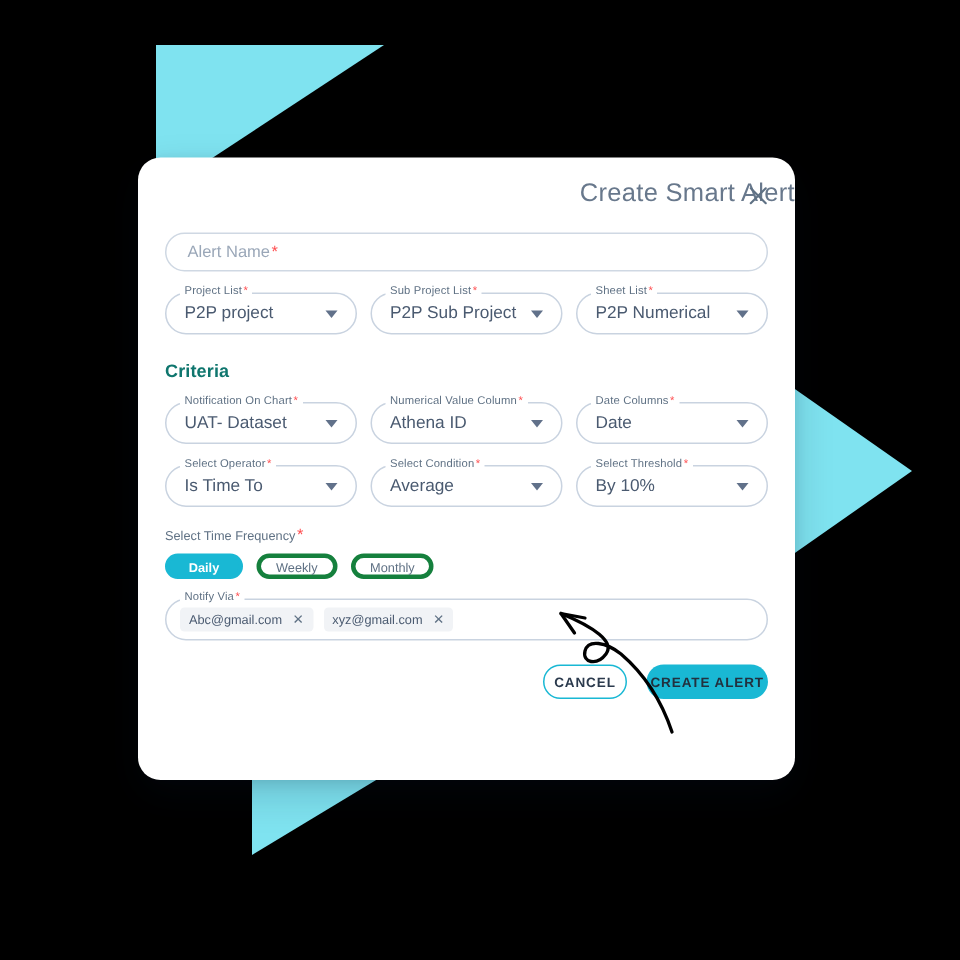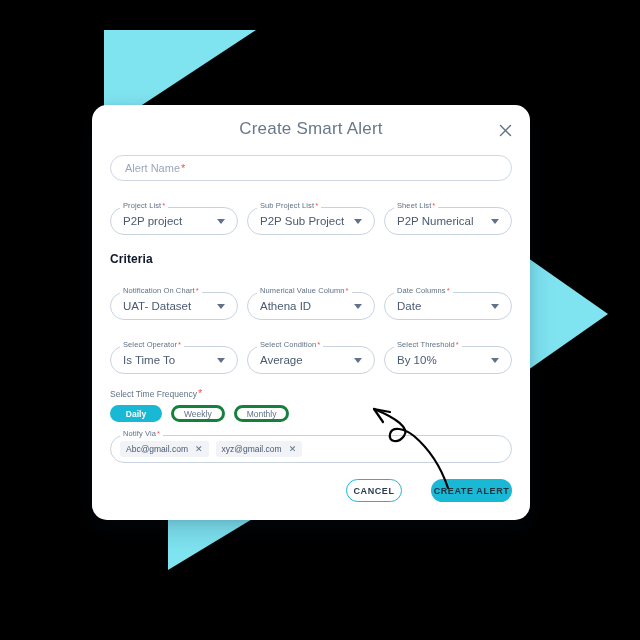--- a/index.html
+++ b/index.html
@@ -32,21 +32,21 @@
   
   #card{
     position:absolute;left:92px;top:105px;width:438px;height:415px;
     background:#ffffff;border-radius:15px;
     box-shadow:0 10px 26px rgba(10,25,50,.18), 0 2px 8px rgba(10,25,50,.10);
     box-sizing:border-box;padding:0;
   }
 
   #card-title{
     position:absolute;left:0;right:0;top:14px;
-    text-align:center;font-size:17px;color:#68788c;
+    text-align:right;font-size:17px;color:#68788c;
     letter-spacing:.2px;
   }
   #close-btn{
     position:absolute;right:16px;top:16px;width:18px;height:18px;
     cursor:pointer;color:#5f7184;
     display:flex;align-items:center;justify-content:center;
     font-size:16px;line-height:1;
   }
 
   .body{position:absolute;left:18px;right:18px;top:50px;}
@@ -54,21 +54,21 @@
   
   .plain-input{
     height:26px;border:1px solid #cfd8e3;border-radius:13px;
     display:flex;align-items:center;padding:0 14px;
     font-size:11px;color:#9aa7b8;background:#fff;
     box-sizing:border-box;
   }
   .req{color:#ff4d4f;font-size:11px;margin-left:1px;}
 
   
-  .row{display:flex;gap:9px;margin-top:26px;}
+  .row{display:flex;gap:9px;margin-top:14px;}
   .field{flex:1;position:relative;}
   .ofield{
     position:relative;height:28px;border:1px solid #c9d3e0;
     border-radius:14px;box-sizing:border-box;
     display:flex;align-items:center;padding:0 12px;background:#fff;
   }
   .ofield .val{
     font-size:11.5px;color:#4a5a70;white-space:nowrap;
     overflow:hidden;text-overflow:ellipsis;flex:1;
   }
@@ -79,21 +79,21 @@
   }
   .notch .req{font-size:7.5px;}
   .caret{
     width:0;height:0;border-left:4.5px solid transparent;
     border-right:4.5px solid transparent;border-top:5px solid #61718a;
     margin-left:6px;flex:none;
   }
 
   
   .section-h{
-    font-size:12px;font-weight:bold;color:#0f172a;
+    font-size:12px;font-weight:bold;color:#0f766e;
     margin-top:17px;letter-spacing:.1px;
   }
 
   
   .freq-label{font-size:8.5px;color:#5f7184;margin-top:13px;}
   .chips{display:flex;gap:9px;margin-top:6px;}
   .chip{
     height:17px;min-width:52px;border-radius:9px;
     display:flex;align-items:center;justify-content:center;
     font-size:8.5px;box-sizing:border-box;padding:0 10px;
@@ -108,21 +108,21 @@
     display:flex;align-items:center;padding:0 9px;gap:7px;box-sizing:border-box;
   }
   .tag{
     display:flex;align-items:center;gap:7px;height:16px;
     background:#f1f3f6;border-radius:3px;padding:0 6px;
     font-size:8.5px;color:#4a5a70;
   }
   .tag .x{font-size:9px;color:#5f7184;cursor:pointer;line-height:1;}
 
   
-  .btns{display:flex;justify-content:flex-end;gap:29px;margin-top:16px;}
+  .btns{display:flex;justify-content:flex-end;gap:13px;margin-top:16px;}
   .btn{
     height:23px;border-radius:12px;display:flex;align-items:center;
     justify-content:center;font-size:9px;font-weight:bold;
     letter-spacing:.6px;cursor:pointer;box-sizing:border-box;
   }
   #cancel-button{width:56px;border:1px solid #19b8d4;color:#2b3a4d;background:#fff;}
   #create-alert-button{width:81px;background:#19b8d4;color:#22313f;border:none;}
 
   
   #arrow{position:absolute;left:352px;top:392px;pointer-events:none;}

